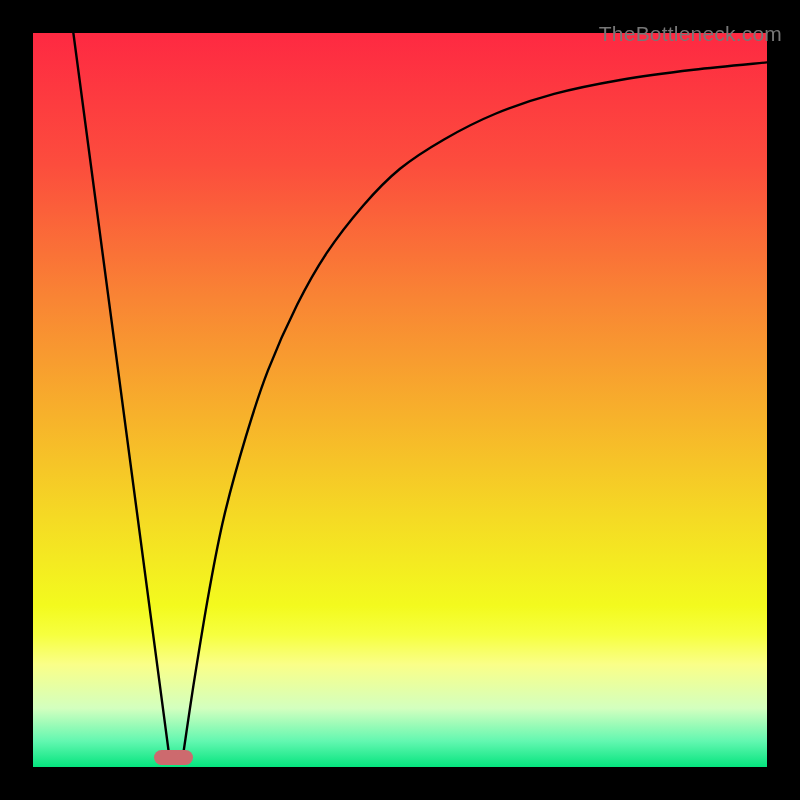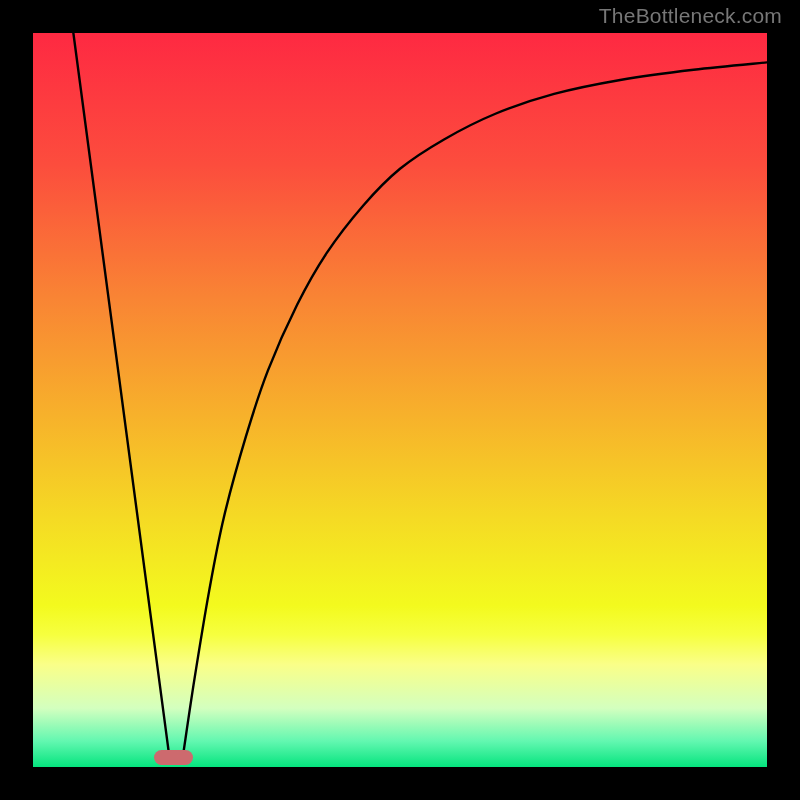--- a/index.html
+++ b/index.html
@@ -22,21 +22,21 @@
   .plot {
     position: absolute;
     left: 33px;
     top: 33px;
     width: 734px;
     height: 734px;
     overflow: hidden;
   }
   .watermark {
     position: absolute;
-    top: 4px;
+    top: 22px;
     right: 18px;
     color: #777;
     font-size: 21px;
     font-weight: 500;
     letter-spacing: 0.2px;
   }
   .marker {
     position: absolute;
     border-radius: 10px;
     background: #cd6a6e;

